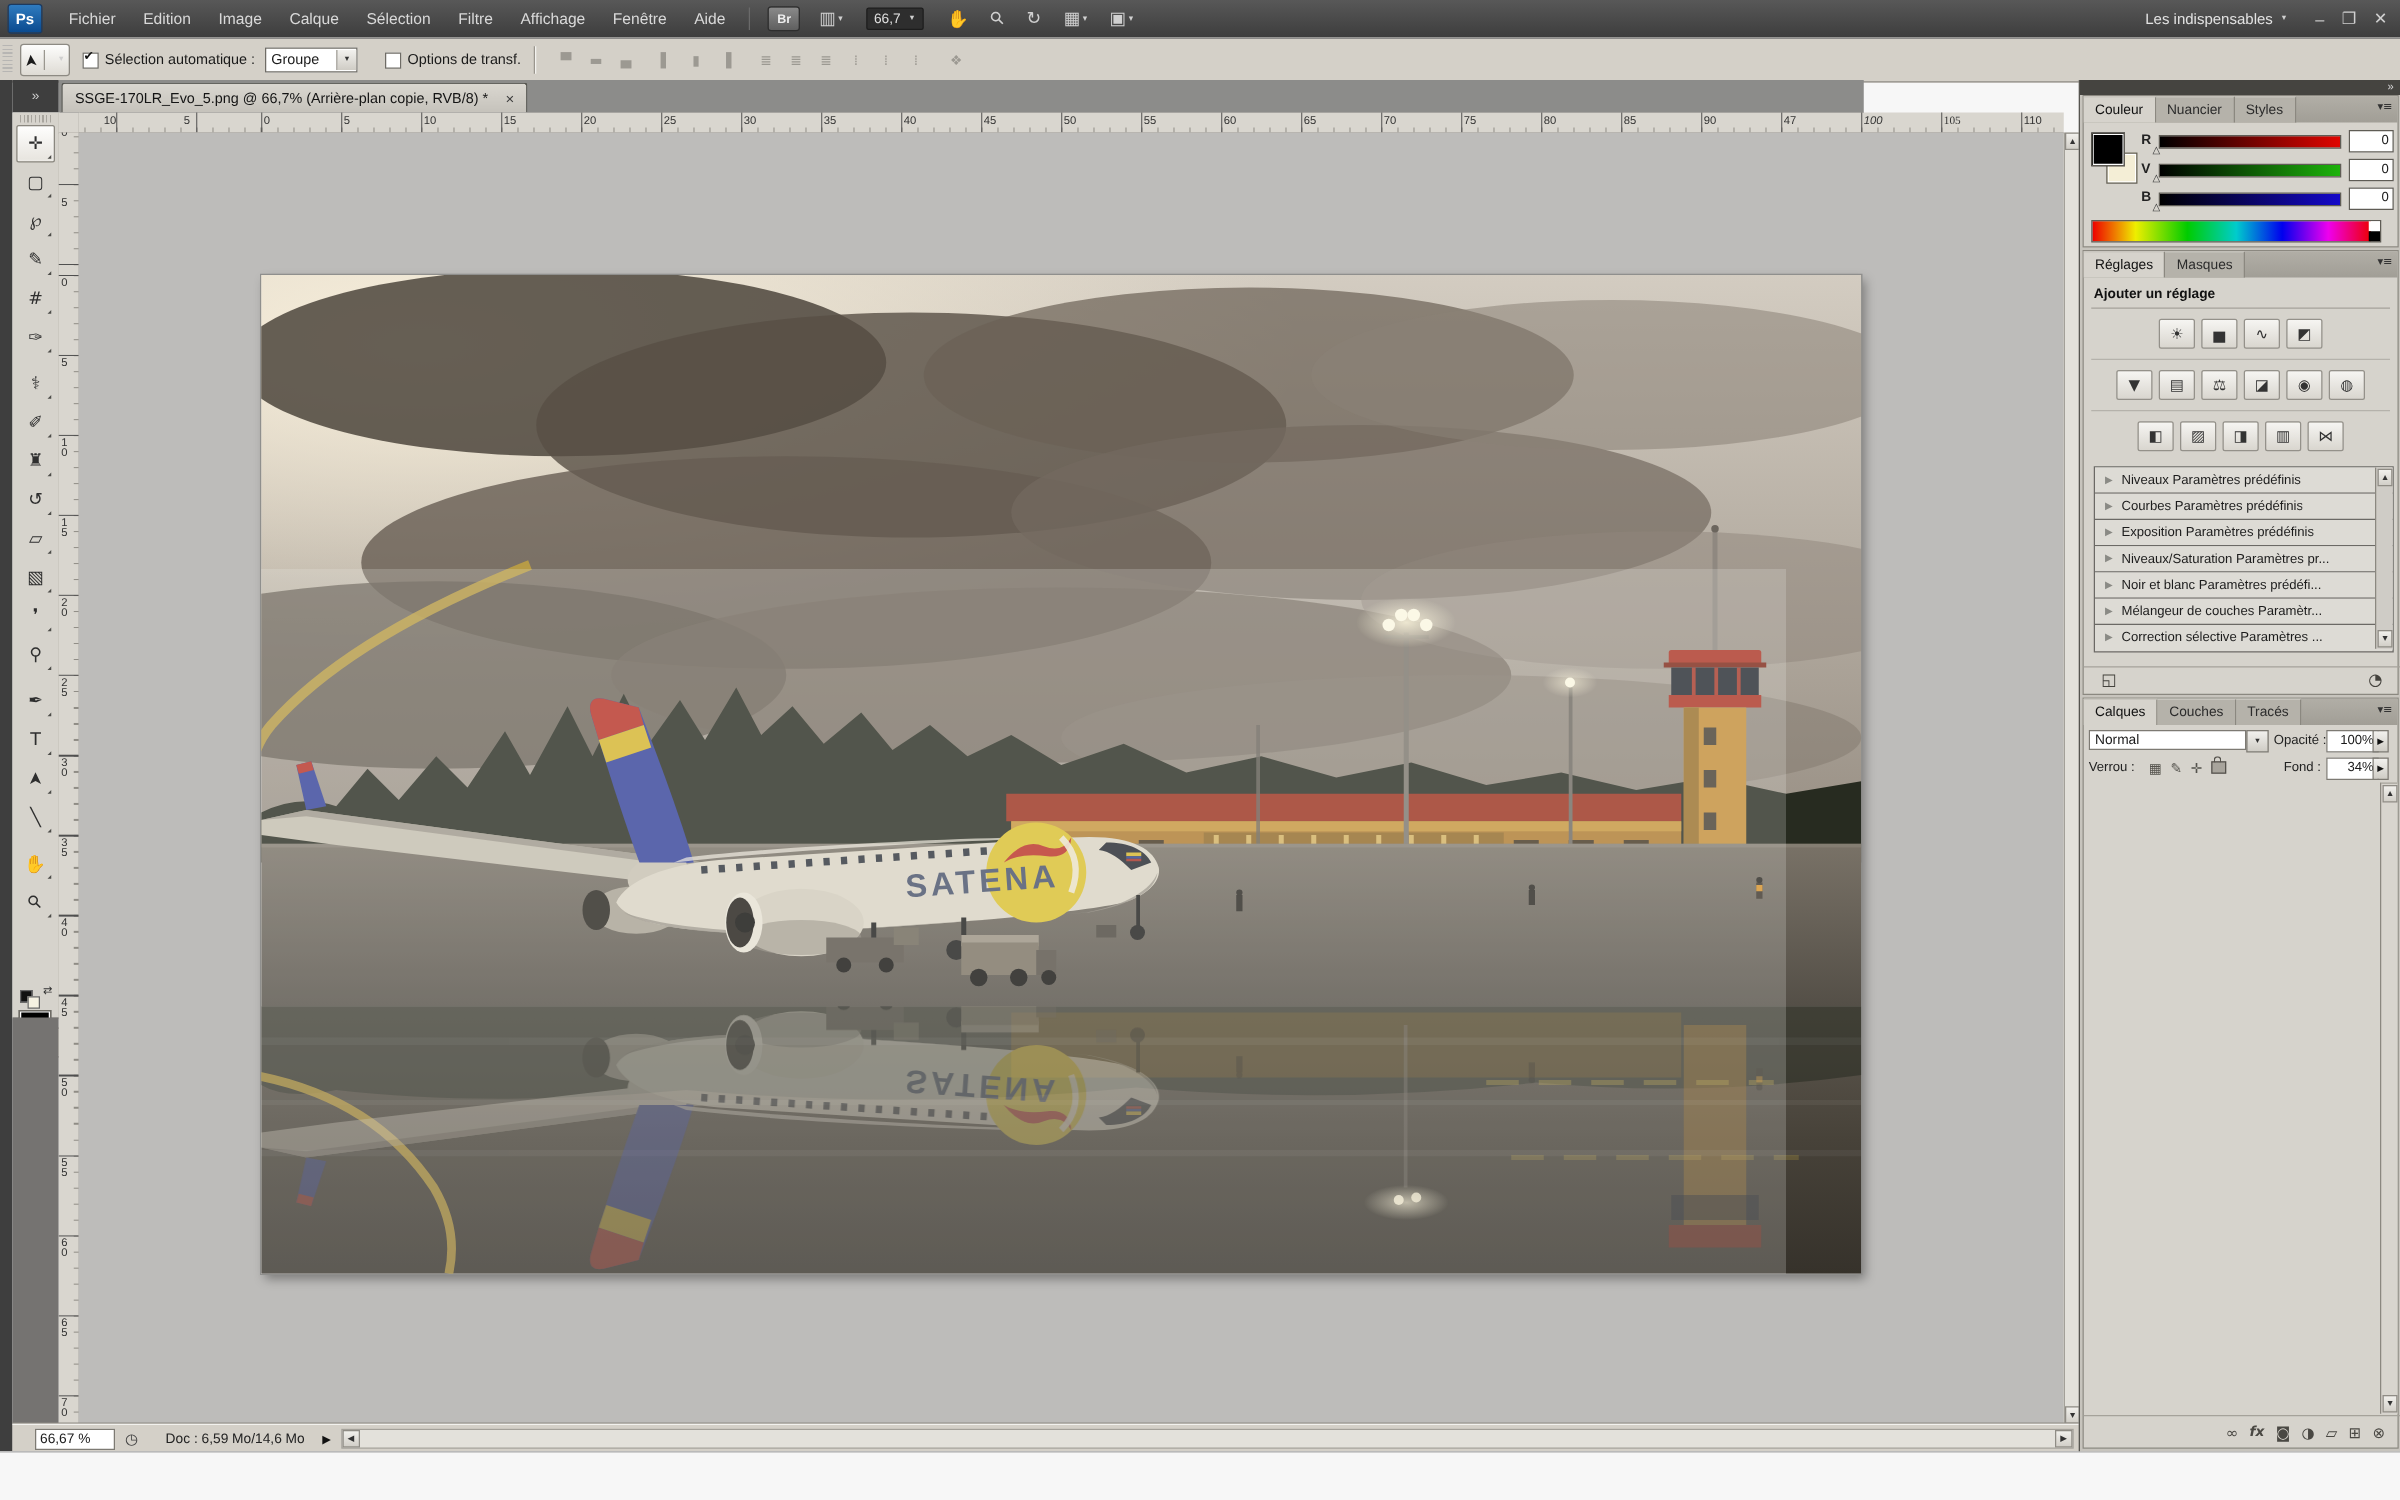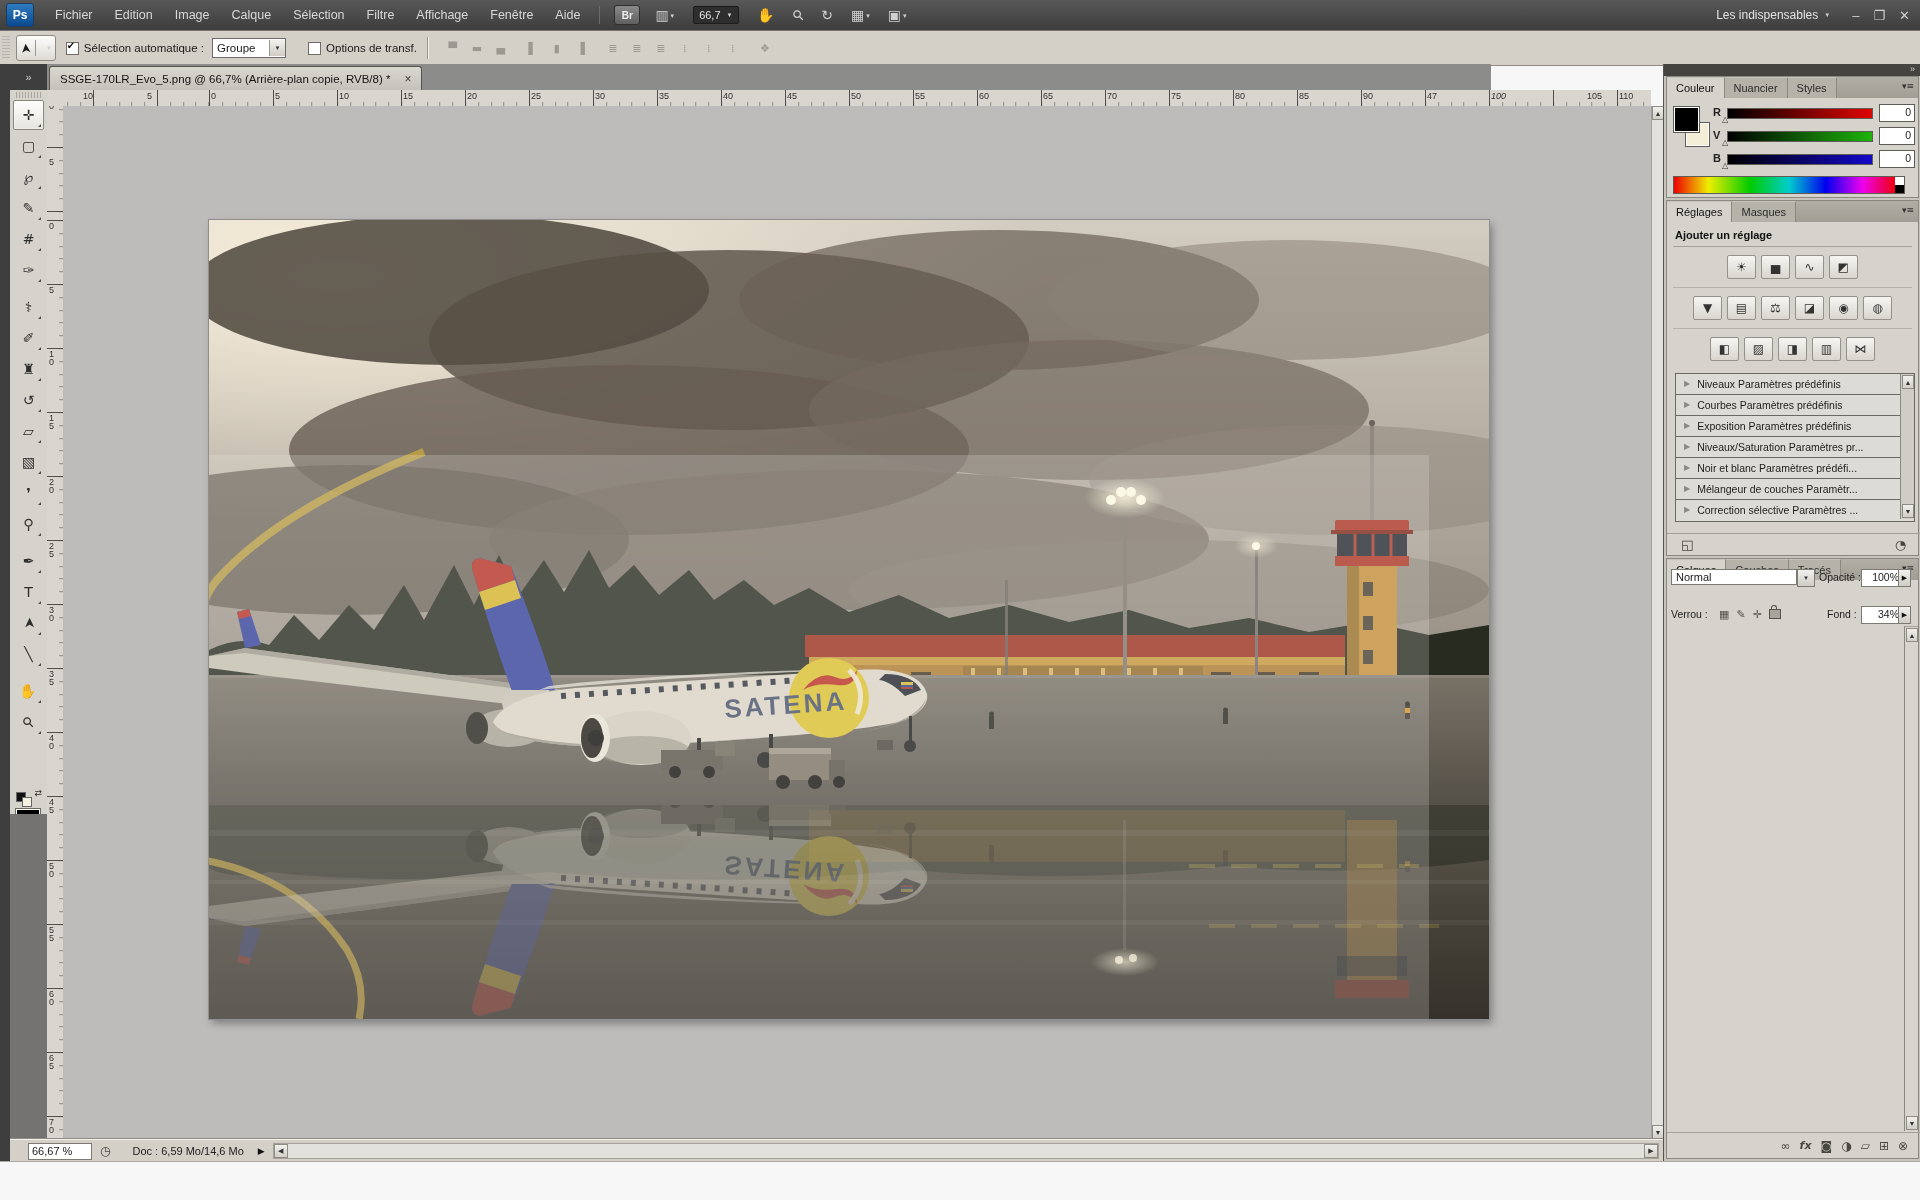--- a/index.html
+++ b/index.html
@@ -171,21 +171,21 @@
   .ptext{font-size:10.5px;color:#1c1c1c;white-space:nowrap;overflow:hidden}
   #preset-scroll{position:absolute;right:0;top:0;width:13px;height:145px;background:#cfccc6;border-left:1px solid #8b8880}
   #preset-scroll .up{left:1px;top:1px;width:10px;height:12px}
   #preset-scroll .dn{left:1px;bottom:1px;width:10px;height:12px}
   #adj-footer{position:absolute;left:0;top:332px;width:253px;height:22px;border-top:1px solid #a5a29a;
     display:flex;align-items:center;justify-content:space-between;padding:0 14px;box-sizing:border-box}
   #adj-footer .ficon{font-size:13px;color:#44423d}
 
   
   #panel-layers{top:494px;height:601px}
-  #blend-row{position:absolute;left:0;top:10px;width:253px;height:18px}
+  #blend-row{position:absolute;left:0;top:25px;width:253px;height:18px}
   #blend-select{position:absolute;left:4px;top:0;width:126px;height:16px;background:#fff;border:1px solid #7d7a73;
     font-size:11px;padding:1px 4px;box-sizing:border-box}
   #blend-dd{position:absolute;left:130px;top:0;width:16px;height:16px}
   .minidd{background:linear-gradient(#f2f1ee,#cfccc5);border:1px solid #7d7a73;display:flex;align-items:center;justify-content:center}
   .minidd::after{content:"▼";font-size:6px;color:#333}
   .flabel{position:absolute;font-size:10.5px;color:#222;top:2px}
   .pfield{position:absolute;top:0;width:34px;height:14px;background:#fff;border:1px solid #7d7a73;
     font-size:10.5px;text-align:right;padding:1px 3px}
   .arrbtn{position:absolute;top:0;width:11px;height:16px;background:linear-gradient(#f2f1ee,#cfccc5);
     border:1px solid #7d7a73;display:flex;align-items:center;justify-content:center;font-size:7px;color:#111}
@@ -396,21 +396,21 @@
     <span class="rl-t" style="left: 852px;">55</span>
     <span class="rl-t" style="left: 916px;">60</span>
     <span class="rl-t" style="left: 980px;">65</span>
     <span class="rl-t" style="left: 1044px;">70</span>
     <span class="rl-t" style="left: 1108px;">75</span>
     <span class="rl-t" style="left: 1172px;">80</span>
     <span class="rl-t" style="left: 1236px;">85</span>
     <span class="rl-t" style="left: 1300px;">90</span>
     <span class="rl-t" style="left: 1364px;">47</span>
     <span class="rl-t" style="left: 1428px; font-style: italic;">100</span>
-    <span class="rl-t" style="left: 1524px;">105</span>
+    <span class="rl-t" style="left: 1492px; font-family: Liberation Serif, serif;">105</span>
     <span class="rl-t" style="left: 1556px;">110</span>
   </div>
 <div id="ruler-left">
     <span class="rl-l" style="top: -12px;">10</span>
     <span class="rl-l" style="top: 52px;">5</span>
     <span class="rl-l" style="top: 116px;">0</span>
     <span class="rl-l" style="top: 180px;">5</span>
     <span class="rl-l" style="top: 244px;">10</span>
     <span class="rl-l" style="top: 308px;">15</span>
     <span class="rl-l" style="top: 372px;">20</span>

